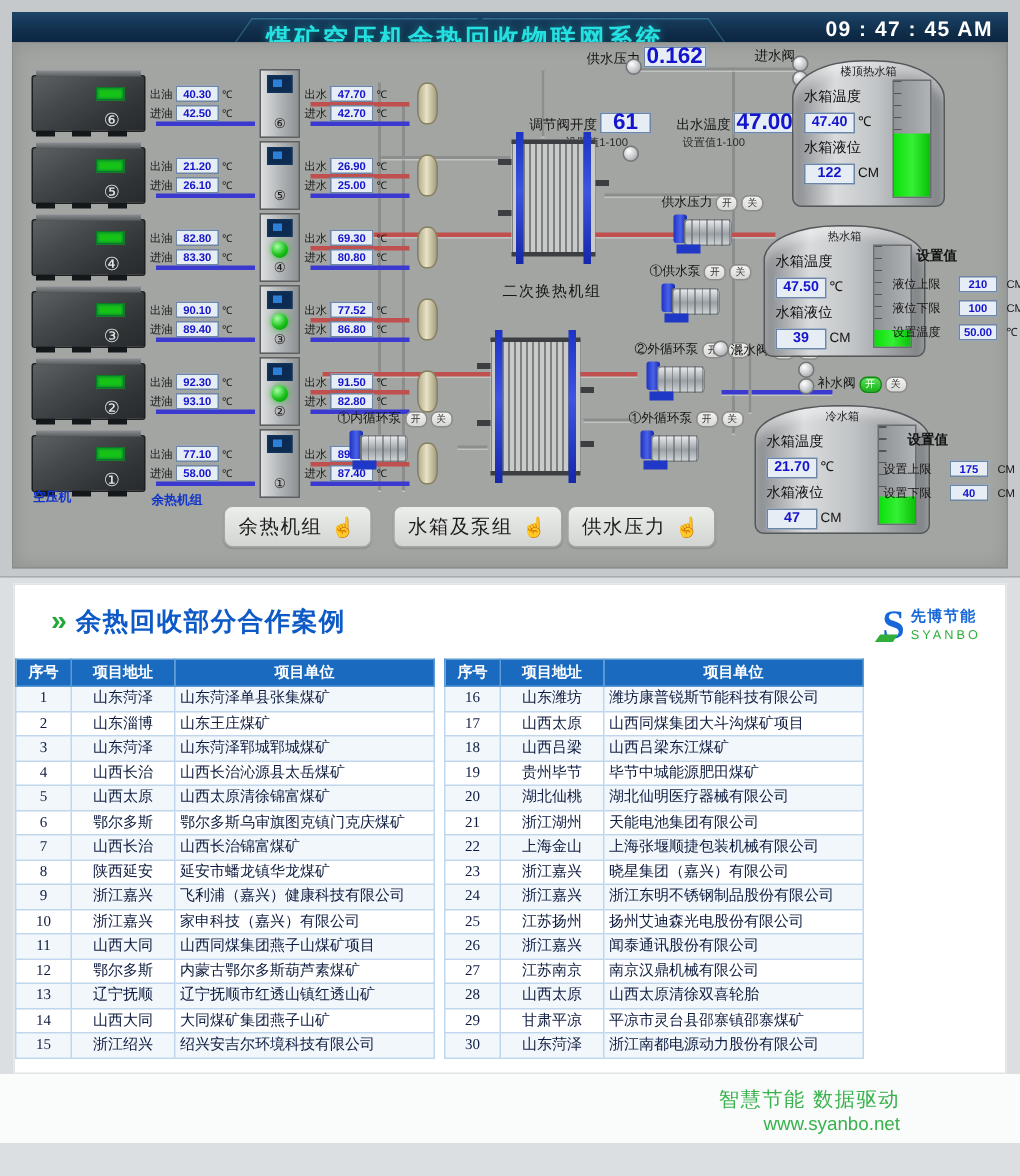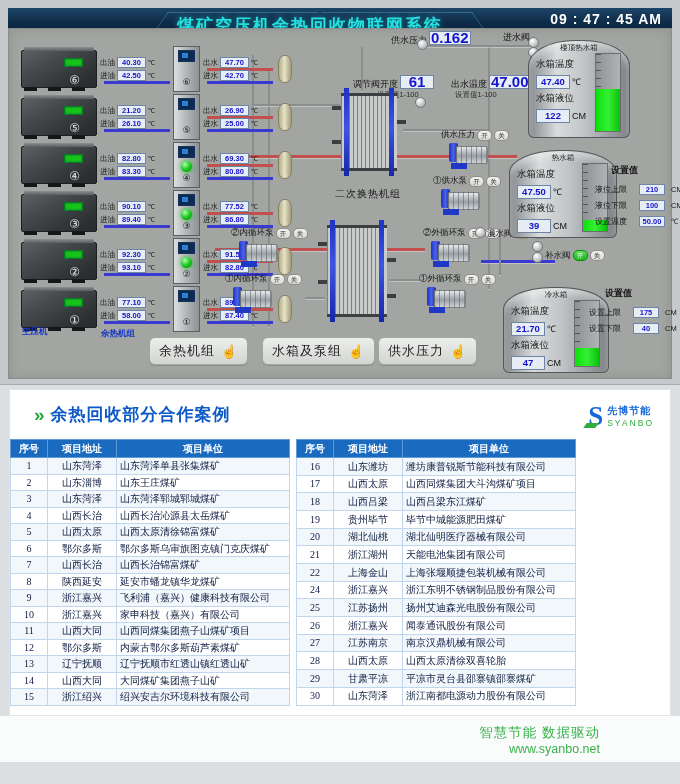--- a/index.html
+++ b/index.html
@@ -441,32 +441,20 @@
           <span class="plabel">①外循环泵</span>
           <span class="pill">开</span>
           <span class="pill">关</span>
         </div>
       <div class="pump">
           <span class="inlet"></span>
           <span class="motor"></span>
           <span class="foot"></span>
         </div>
     </div>
-    <div class="pump-block" style="left:222px;top:198px;">
-      <div class="pump-row">
-          <span class="plabel">②内循环泵</span>
-          <span class="pill">开</span>
-          <span class="pill">关</span>
-        </div>
-      <div class="pump">
-          <span class="inlet"></span>
-          <span class="motor"></span>
-          <span class="foot"></span>
-        </div>
-    </div>
     <div class="pump-block" style="left:216px;top:244px;">
       <div class="pump-row">
           <span class="plabel">①内循环泵</span>
           <span class="pill">开</span>
           <span class="pill">关</span>
         </div>
       <div class="pump">
           <span class="inlet"></span>
           <span class="motor"></span>
           <span class="foot"></span>
@@ -516,21 +504,21 @@
           <span class="vbox set">100</span>
           <span class="set-u">CM</span>
         </div>
         <div class="set-row">
           <span class="set-lbl">设置温度</span>
           <span class="vbox set">50.00</span>
           <span class="set-u">℃</span>
         </div>
     </div>
 
-    <div class="tank" style="left:494px;top:258px;width:104px;height:84px;">
+    <div class="tank" style="left:494px;top:241px;width:104px;height:84px;padding-left:11px;">
       <div class="tank-name">冷水箱</div>
       <div class="tank-info">
         <div class="tk-lbl">水箱温度</div>
         <div><span class="vbox big">21.70</span><span class="tk-unit">℃</span></div>
         <div class="tk-lbl">水箱液位</div>
         <div><span class="vbox big">47</span><span class="tk-unit">CM</span></div>
       </div>
       <div class="gauge">
           <div class="gfill" style="height:28%"></div>
         </div>
@@ -703,20 +691,25 @@
             <td>21</td>
             <td>浙江湖州</td>
             <td>天能电池集团有限公司</td>
           </tr>
           <tr>
             <td>22</td>
             <td>上海金山</td>
             <td>上海张堰顺捷包装机械有限公司</td>
           </tr>
           <tr>
+            <td>23</td>
+            <td>浙江嘉兴</td>
+            <td>晓星集团（嘉兴）有限公司</td>
+          </tr>
+          <tr>
             <td>24</td>
             <td>浙江嘉兴</td>
             <td>浙江东明不锈钢制品股份有限公司</td>
           </tr>
           <tr>
             <td>25</td>
             <td>江苏扬州</td>
             <td>扬州艾迪森光电股份有限公司</td>
           </tr>
           <tr>

